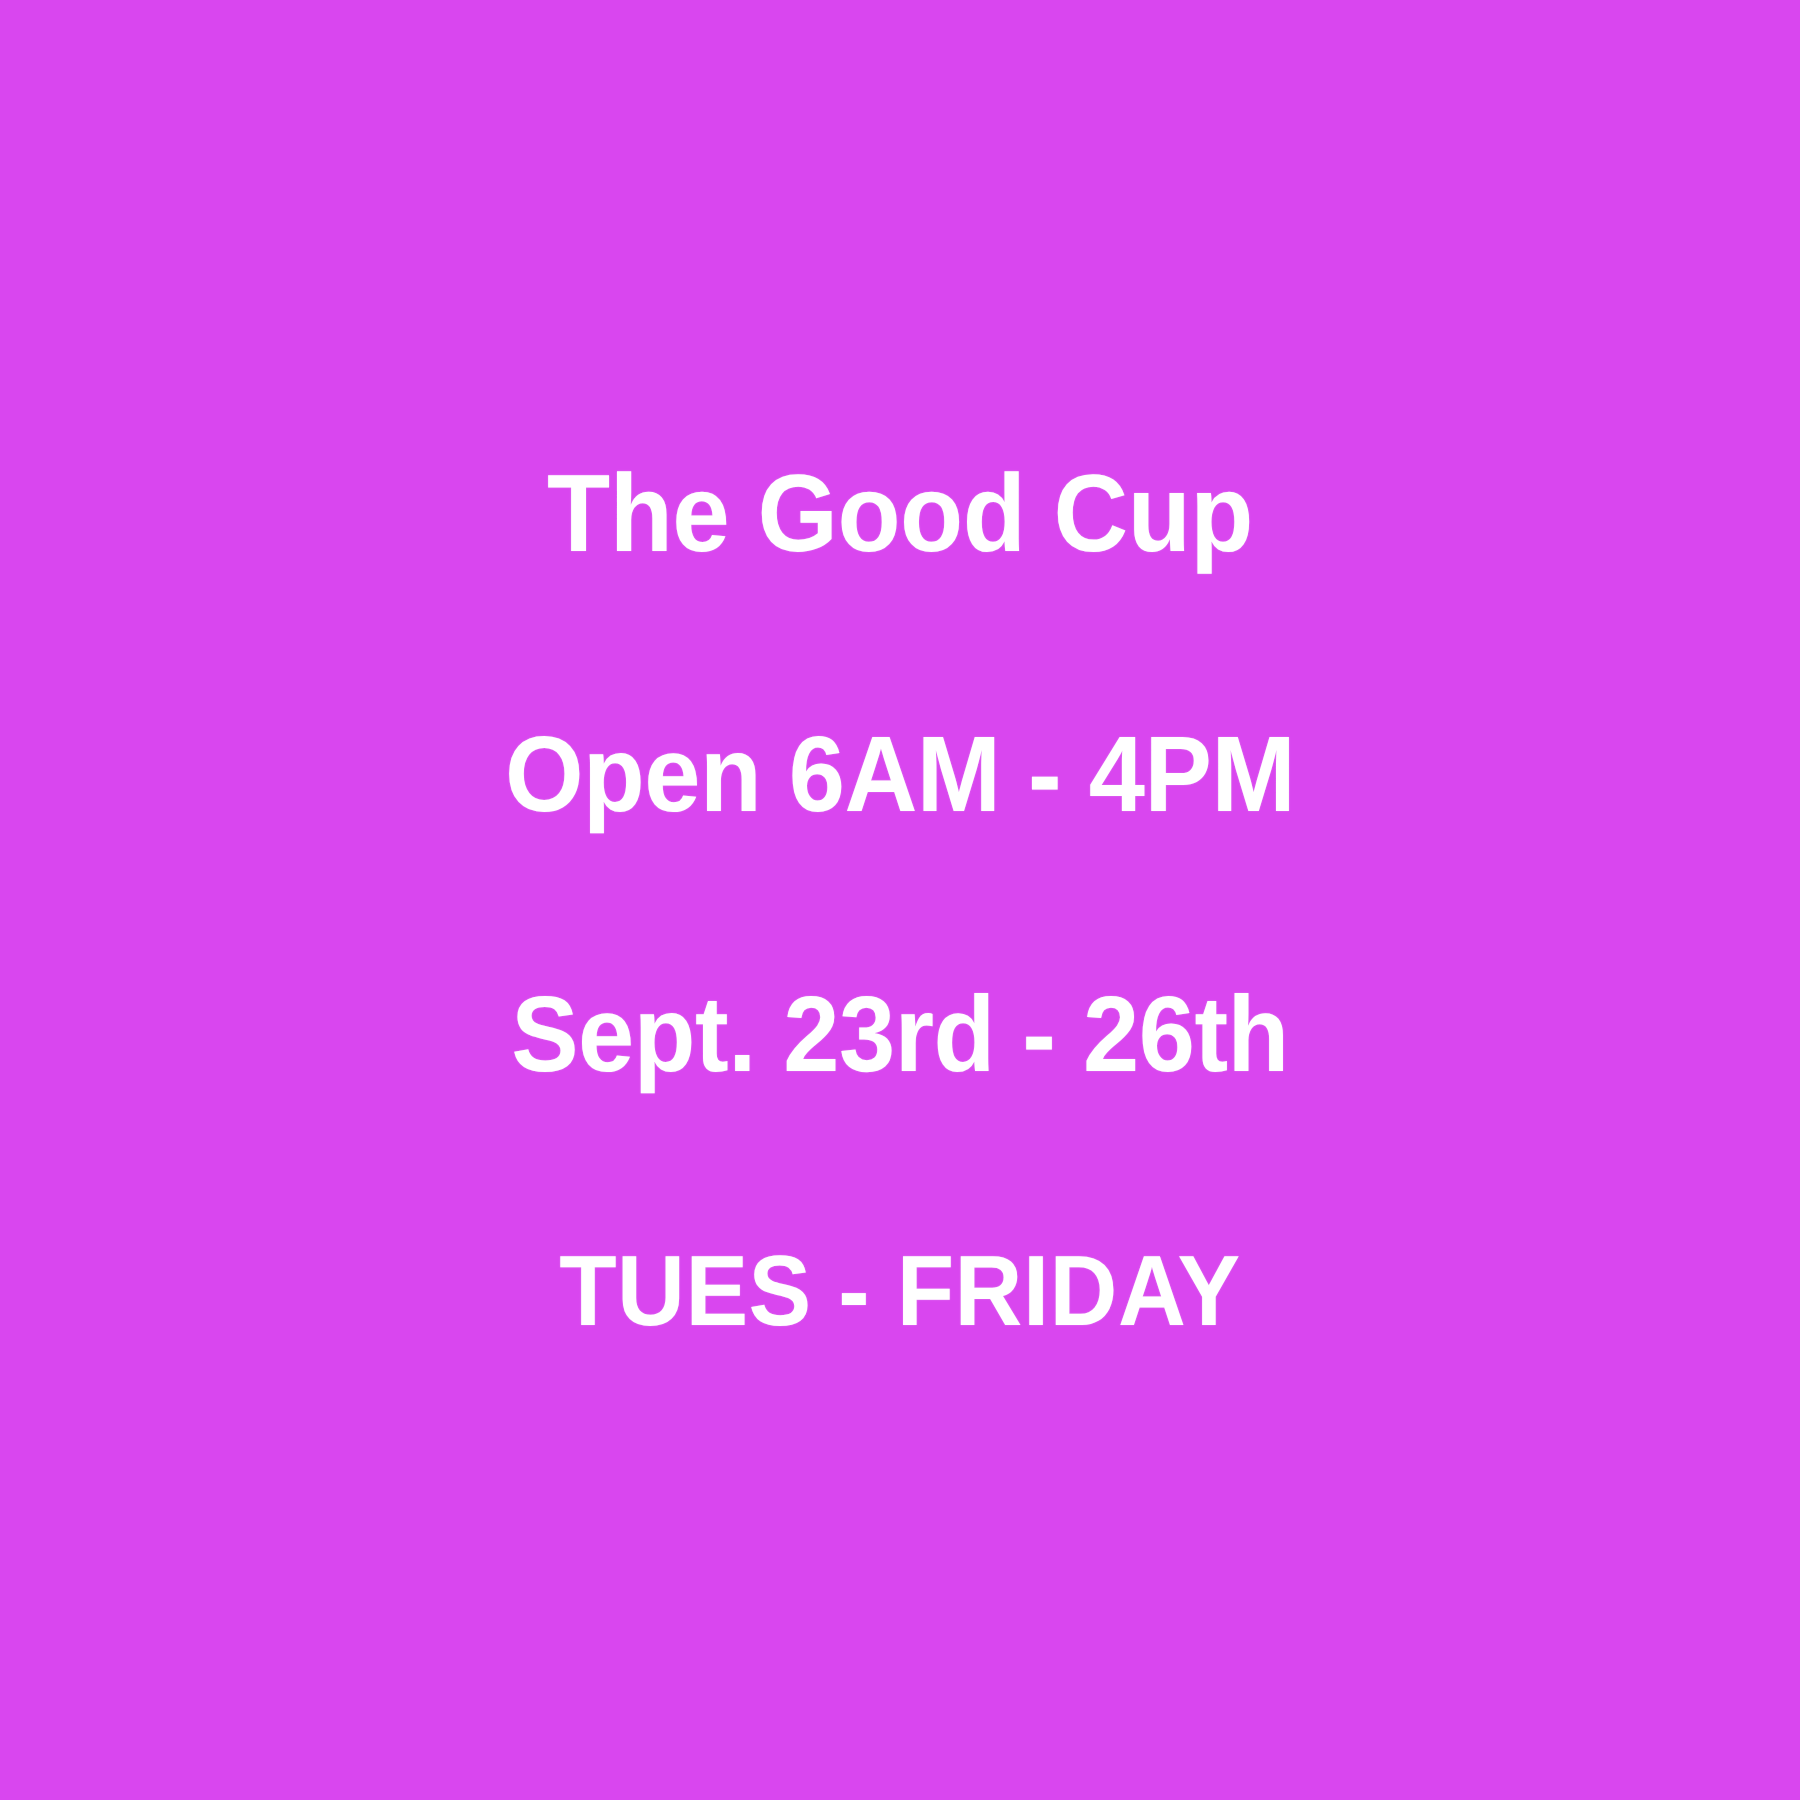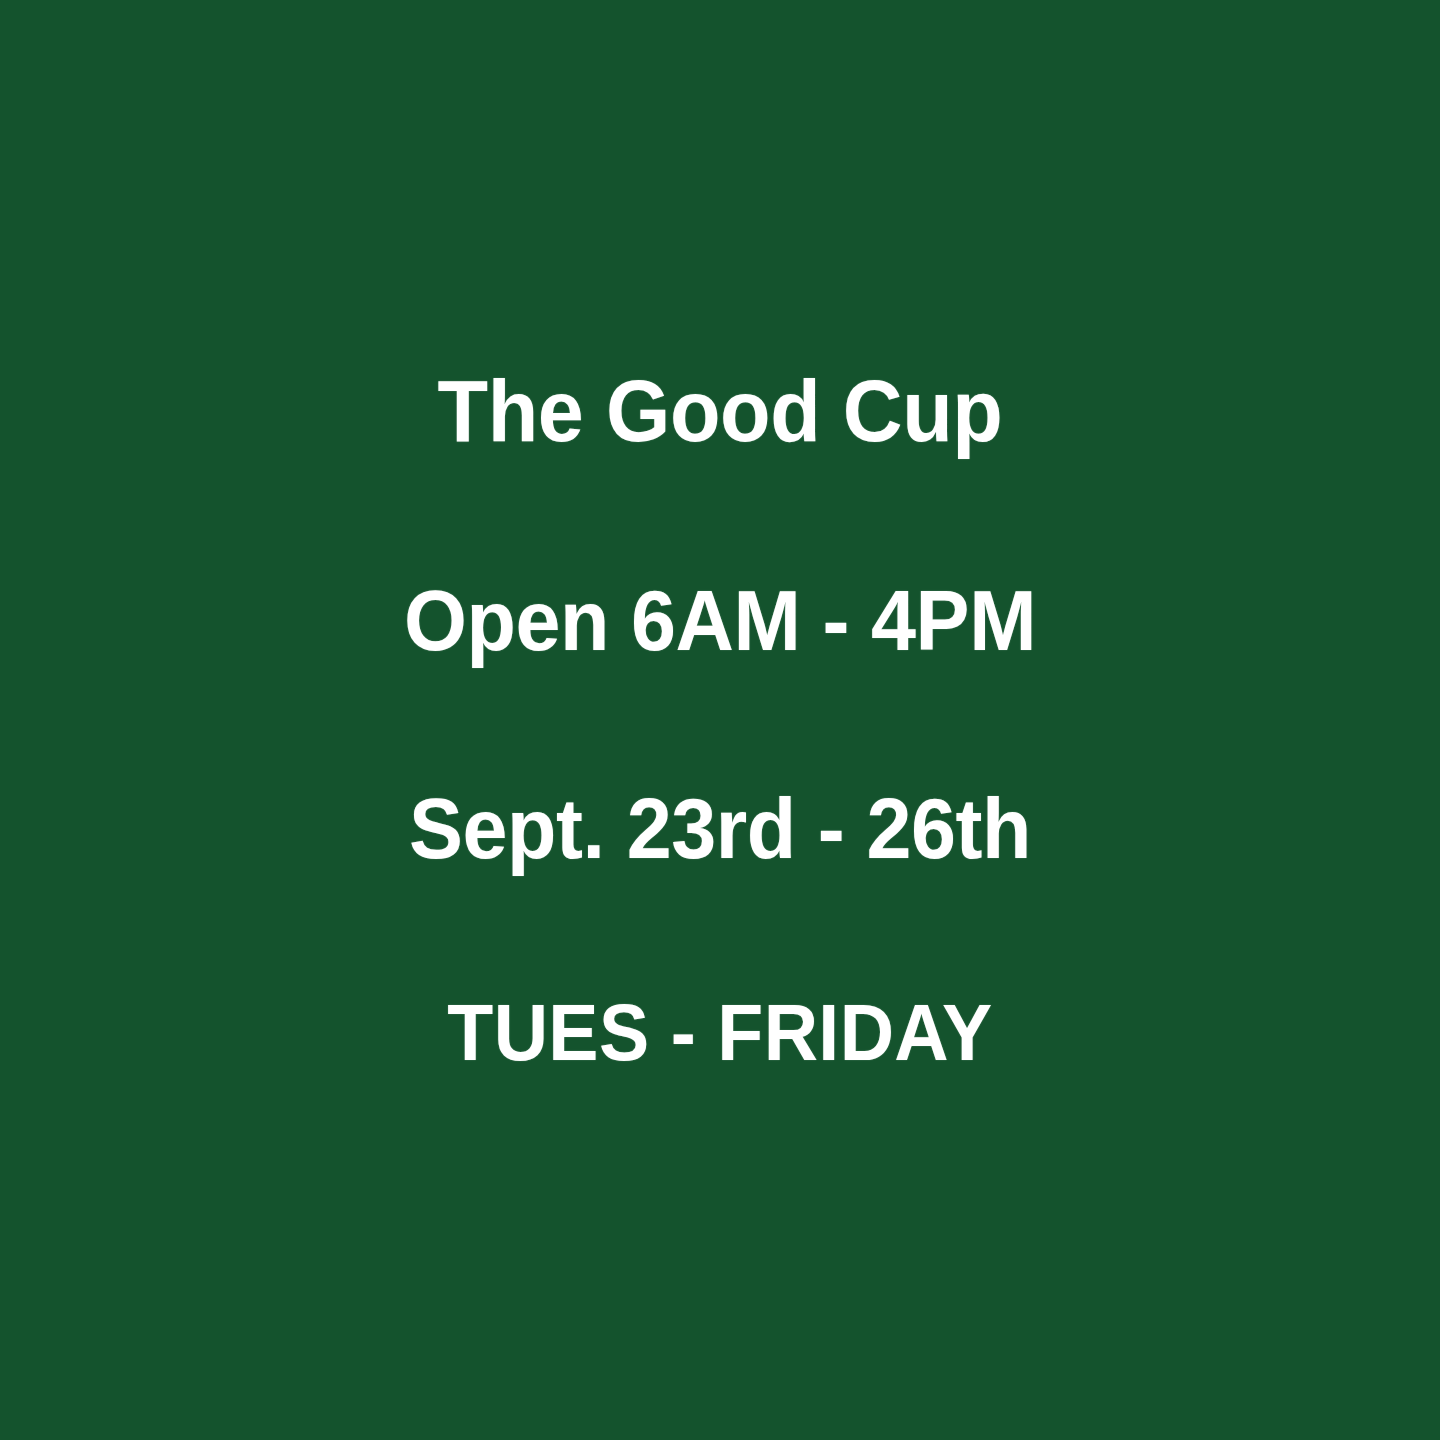--- a/index.html
+++ b/index.html
@@ -6,21 +6,21 @@
   html, body {
     margin: 0;
     padding: 0;
     background: #000000;
   }
 
   #poster {
     position: relative;
     width: 1440px;
     height: 1440px;
-    background: #14532d;
+    background: #d946ef;
     overflow: hidden;
     font-family: "Liberation Sans", "DejaVu Sans", sans-serif;
     -webkit-font-smoothing: antialiased;
   }
 
   
   #text-block {
     position: absolute;
     left: 0;
     top: 0;

